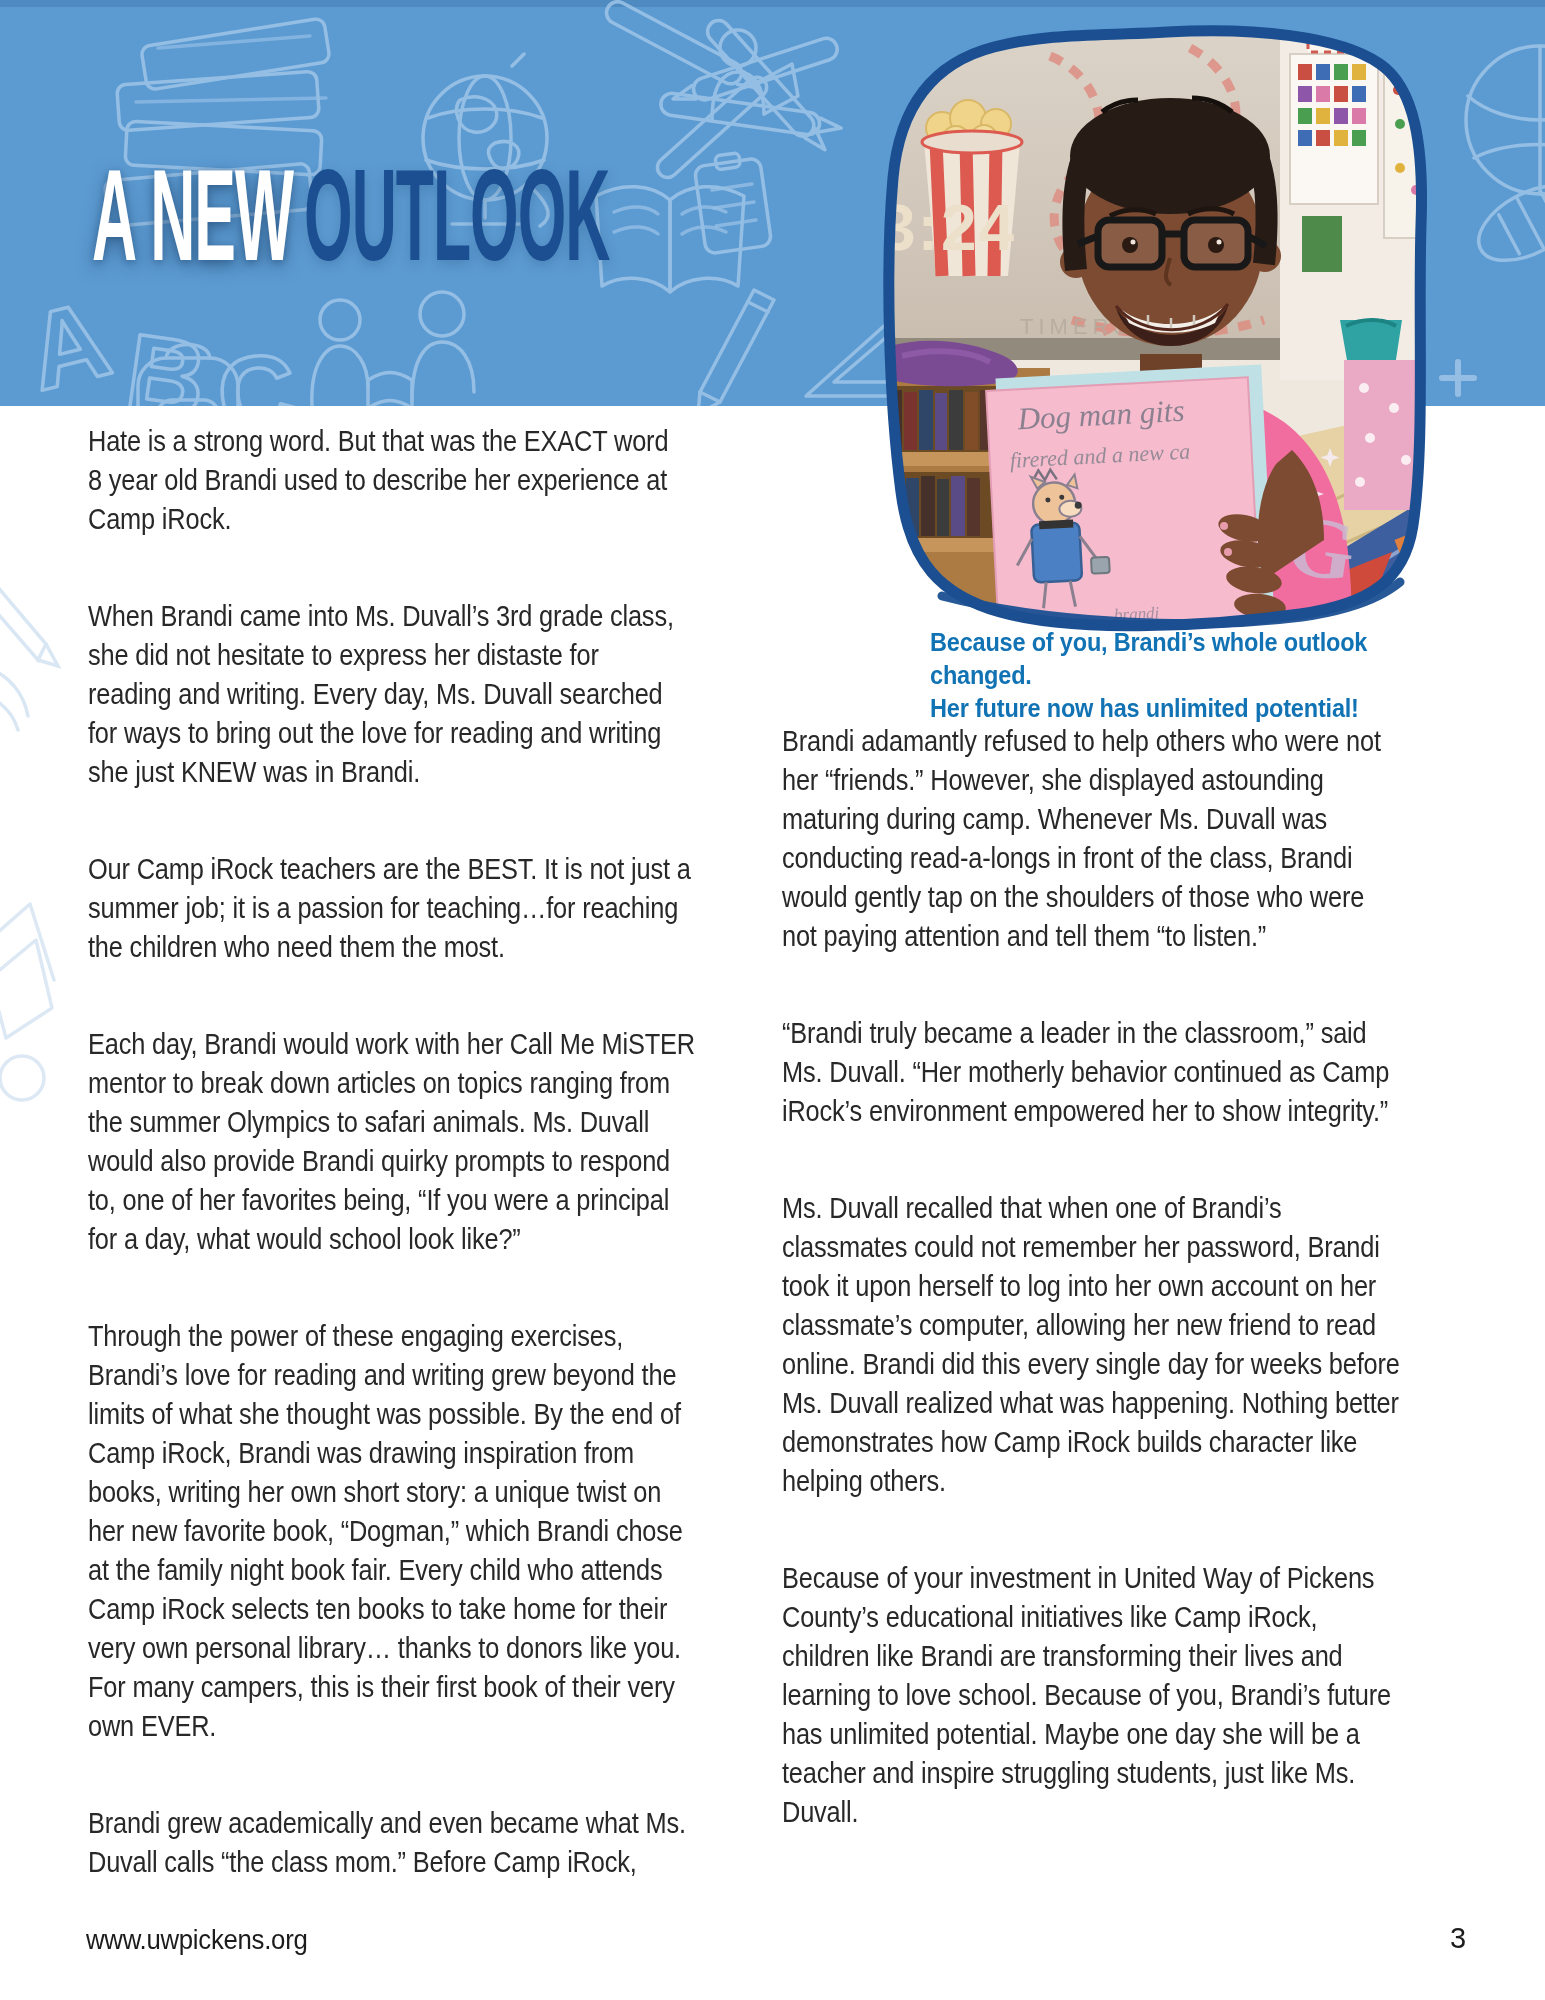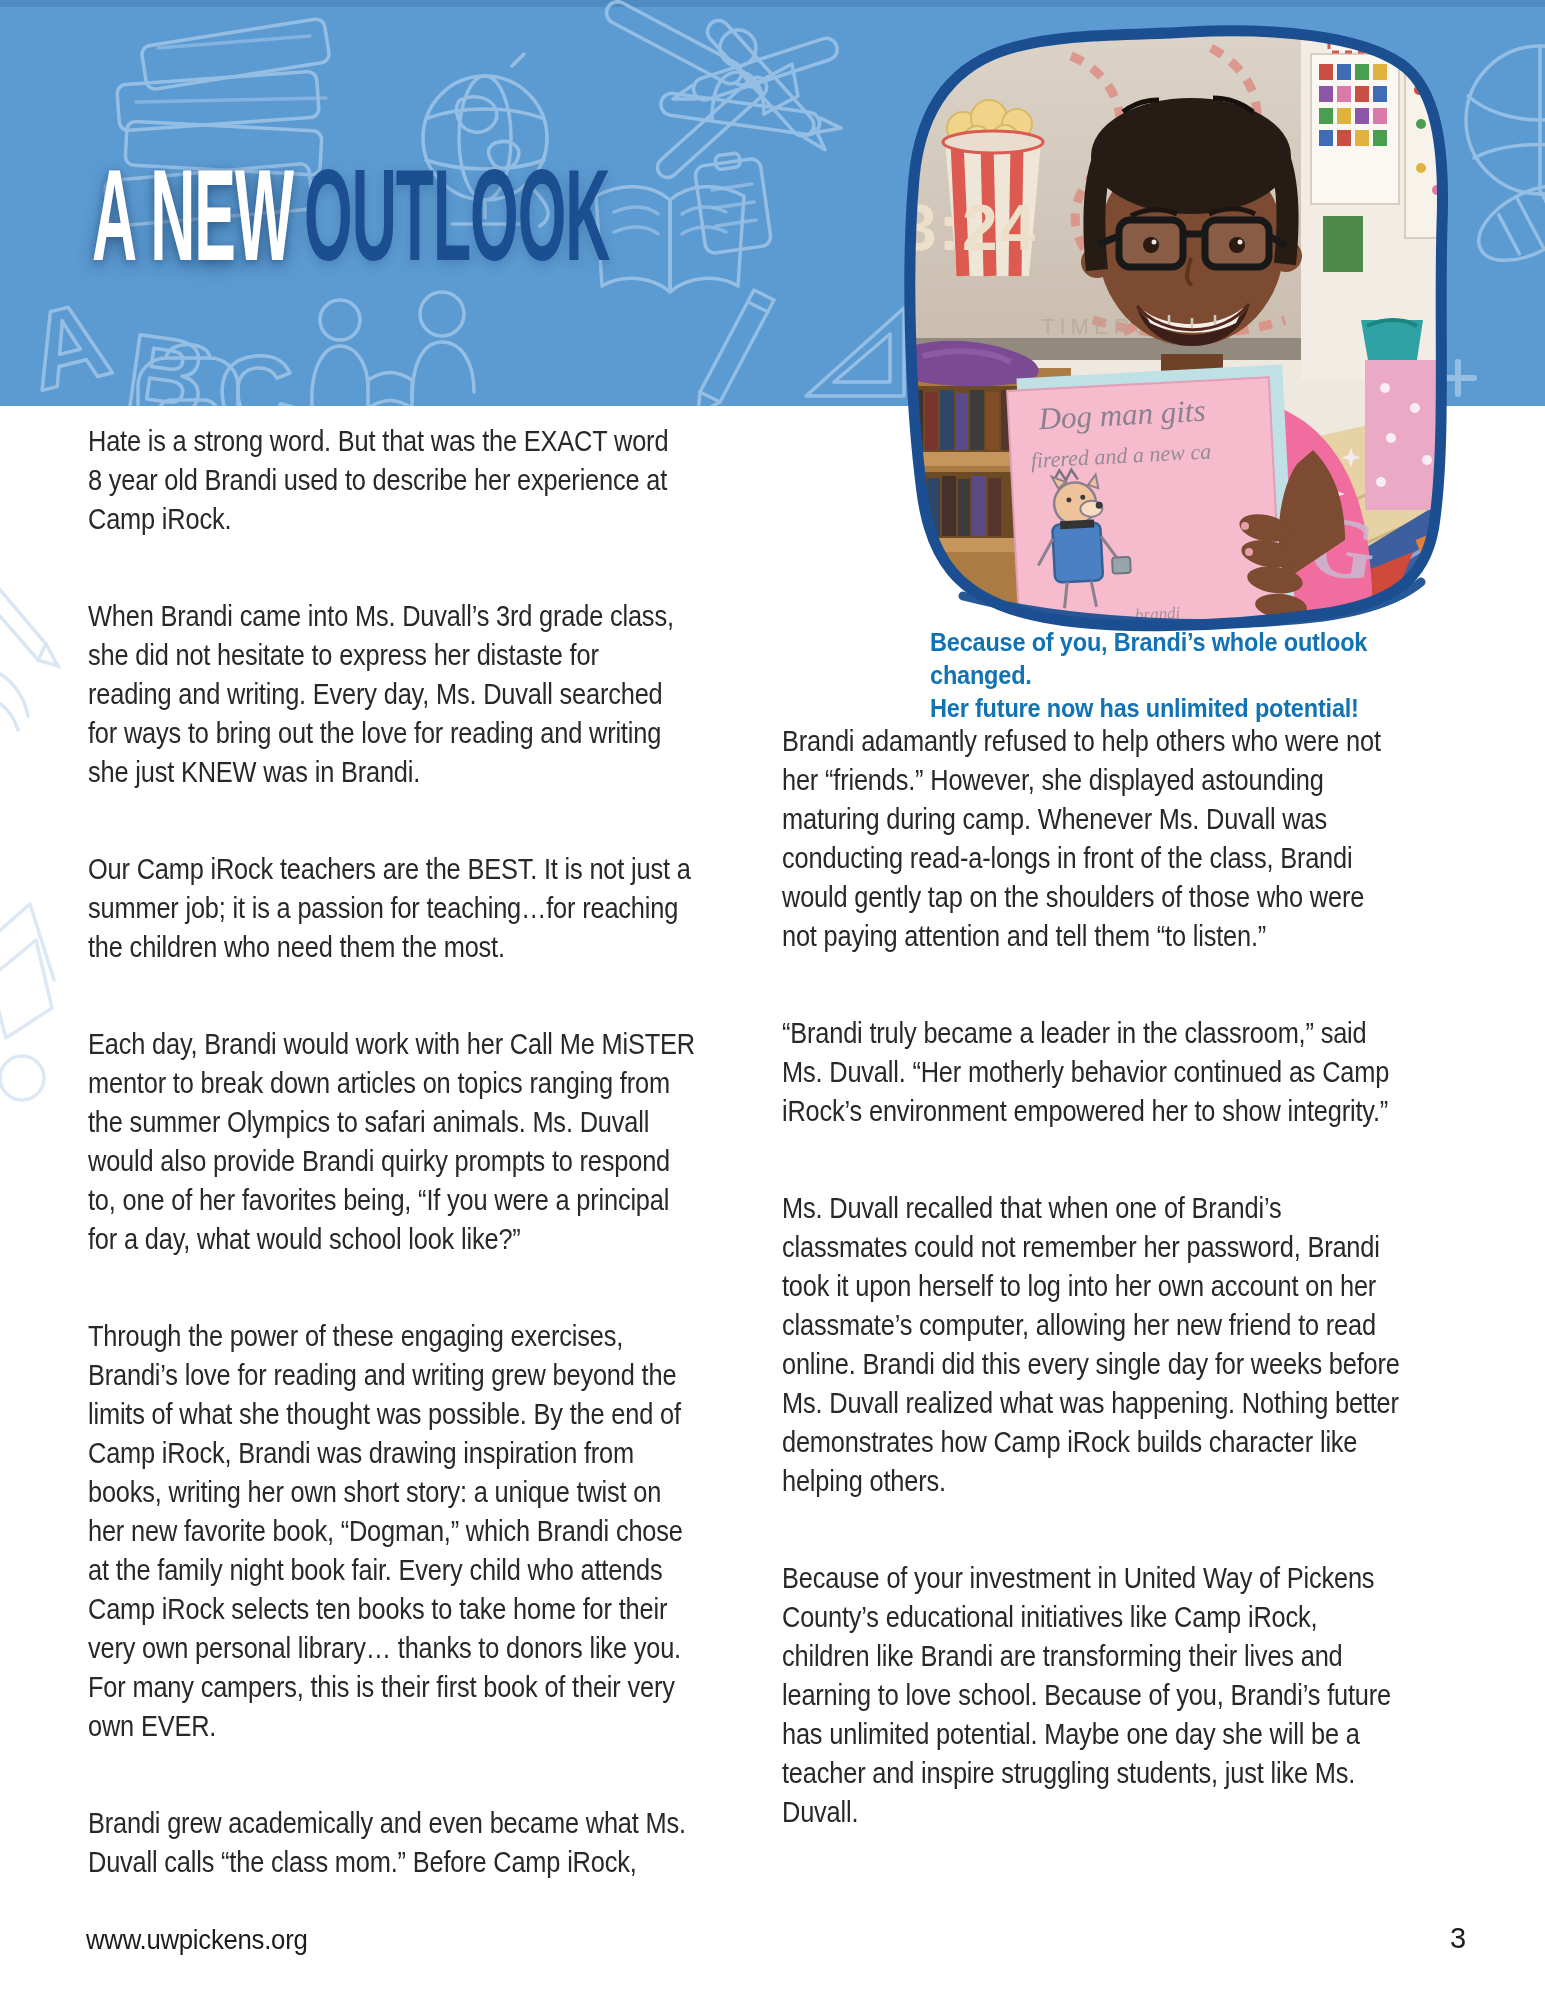--- a/index.html
+++ b/index.html
@@ -25,21 +25,21 @@
   .title .t1{
     color:#ffffff;
     text-shadow:0 6px 26px rgba(23,58,99,.55), 0 2px 10px rgba(23,58,99,.35);
   }
   .title .t2{
     color:#1b4f91; margin-left:.18em;
     text-shadow:0 4px 18px rgba(23,58,99,.25);
   }
   
   .photo{
-    position:absolute; left:893px; top:20px; width:565px; height:620px; margin:0;
+    position:absolute; left:872px; top:20px; width:565px; height:620px; margin:0;
   }
   .caption{
     position:absolute; left:930px; top:626px; width:520px;
     font-size:25px; line-height:33px; font-weight:bold; color:#1172b4;
     white-space:pre-line; transform:scaleX(.94); transform-origin:0 0;
     letter-spacing:-0.2px;
   }
   
   .col{
     position:absolute; width:762px; color:#282828;

